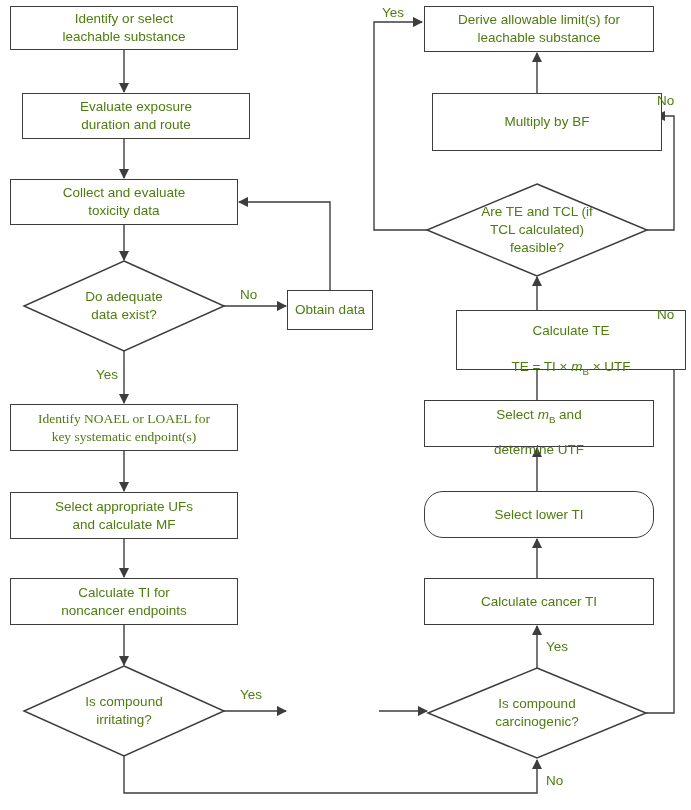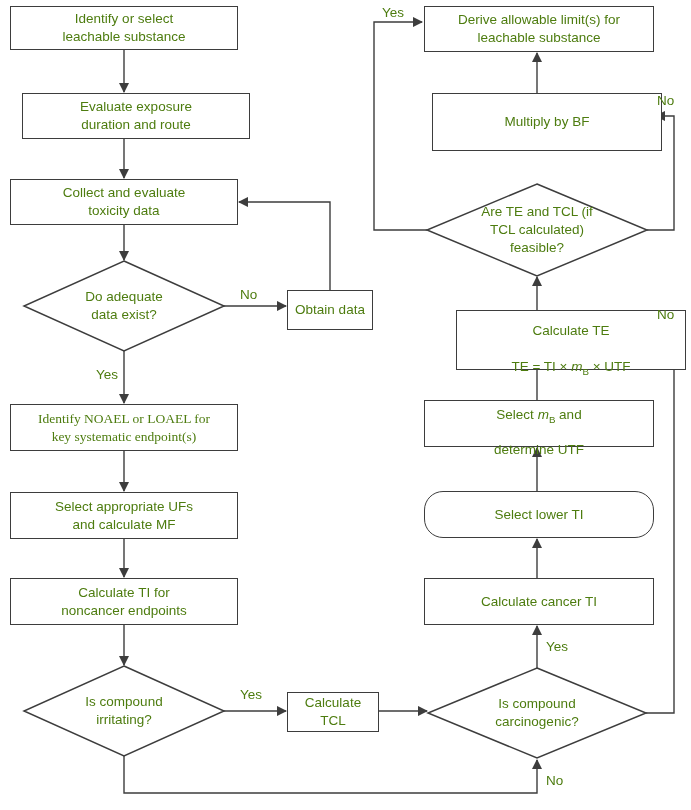--- a/index.html
+++ b/index.html
@@ -86,23 +86,20 @@
 key systematic endpoint(s)</div>
   </div>
   <div class="node" style="left:10px; top:492px; width:228px; height:47px;">
     <div class="node-label">Select appropriate UFs
 and calculate MF</div>
   </div>
   <div class="node" style="left:10px; top:578px; width:228px; height:47px;">
     <div class="node-label">Calculate TI for
 noncancer endpoints</div>
   </div>
-  <div class="node" style="left:287px; top:692px; width:92px; height:40px;">
-    <div class="node-label">Calculate TCL</div>
-  </div>
 
   <div class="node" style="left:424px; top:6px; width:230px; height:46px;">
     <div class="node-label">Derive allowable limit(s) for
 leachable substance</div>
   </div>
   <div class="node" style="left:432px; top:93px; width:230px; height:58px;">
     <div class="node-label">Multiply by BF</div>
   </div>
   <div class="node" style="left:424px; top:310px; width:230px; height:60px;margin-left:32px;">
     <div class="node-label">

